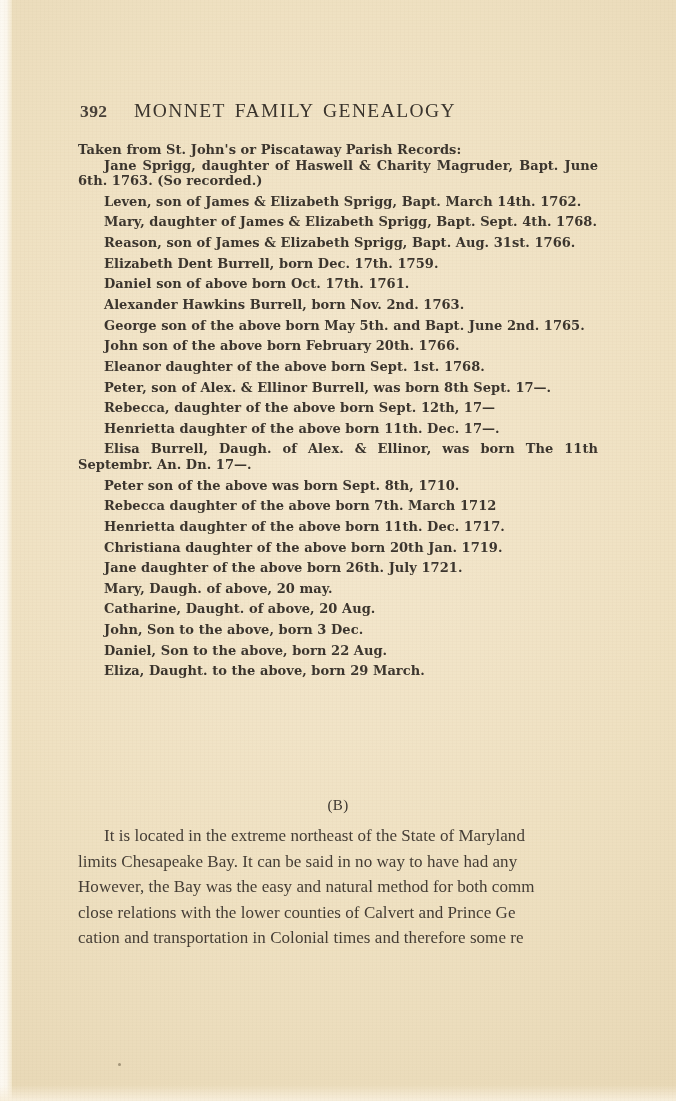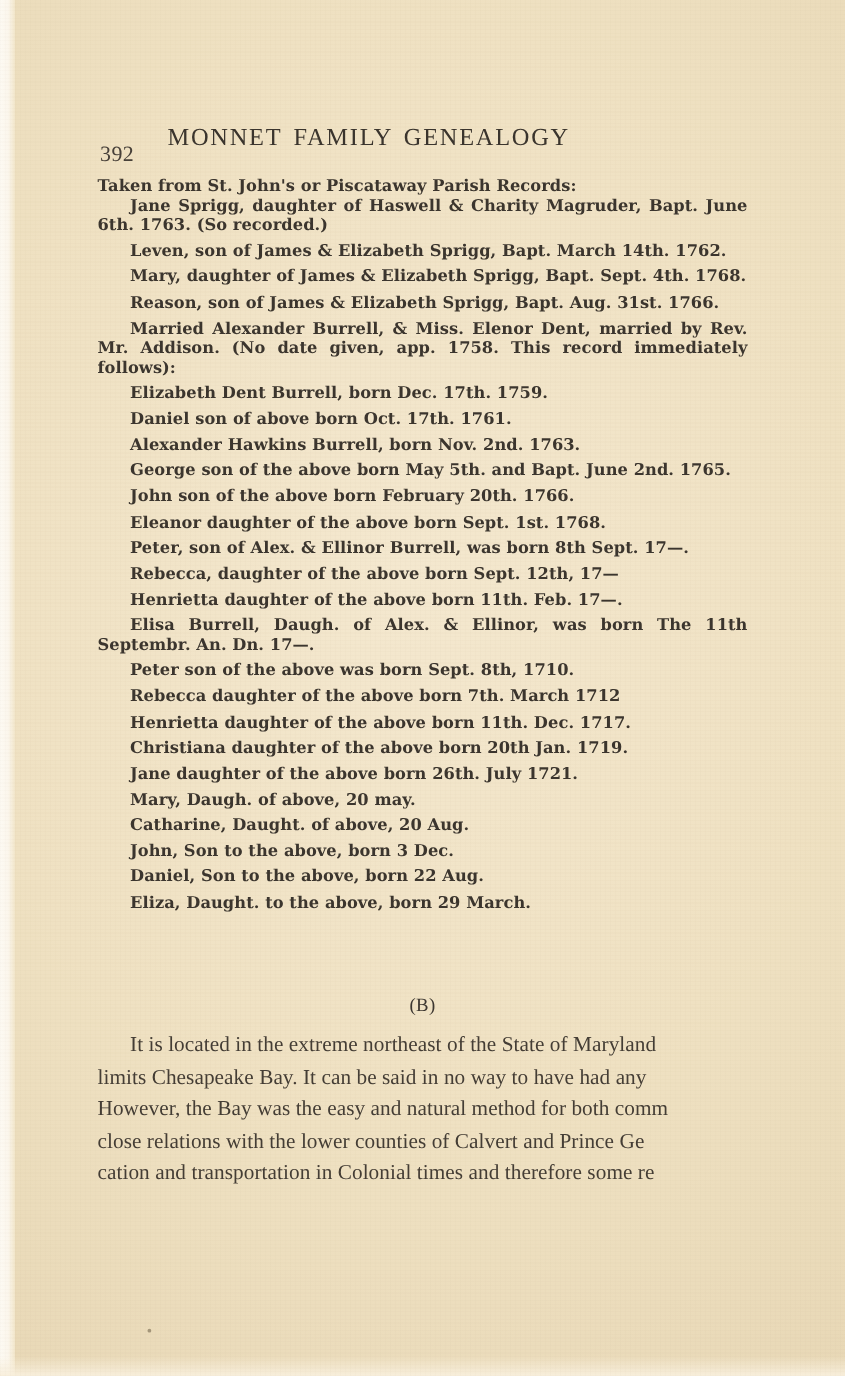--- a/index.html
+++ b/index.html
@@ -50,25 +50,26 @@
 
   
   #running-head {
     position: absolute;
     left: 0; top: 100px;
     width: 676px;
     height: 24px;
   }
   #folio {
     position: absolute;
-    left: 80px; top: 13px;
+    left: 80px; top: 1px;
     font-family: "Liberation Serif", "DejaVu Serif", serif;
     font-size: 17.5px;
     letter-spacing: .4px;
     color: #474039;
+    font-weight: bold;
   }
   #head-title {
     position: absolute;
     left: 0; top: 0;
     width: 564px;
     text-align: center;
     padding-left: 26px;
     box-sizing: border-box;
     font-family: "Liberation Serif", "DejaVu Serif", serif;
     font-size: 19.5px;
@@ -176,30 +177,29 @@
     <div id="folio">392</div>
     <div id="head-title">MONNET FAMILY GENEALOGY</div>
   </div>
 
   <div id="transcript">
     <p class="head">Taken from St. John's or Piscataway Parish Records:</p>
     <p class="rec tight">Jane Sprigg, daughter of Haswell &amp; Charity Magruder, Bapt. June 6th. 1763.   (So recorded.)</p>
     <p class="rec">Leven, son of James &amp; Elizabeth Sprigg, Bapt. March 14th. 1762.</p>
     <p class="rec">Mary, daughter of James &amp; Elizabeth Sprigg, Bapt. Sept. 4th. 1768.</p>
     <p class="rec">Reason, son of James &amp; Elizabeth Sprigg, Bapt. Aug. 31st. 1766.</p>
-    <p class="rec">Married Alexander Burrell, &amp; Miss. Elenor Dent, married by Rev. Mr. Addison.   (No date given, app. 1758.  This record immediately follows):</p>
     <p class="rec">Elizabeth Dent Burrell, born Dec. 17th. 1759.</p>
     <p class="rec">Daniel son of above born Oct. 17th. 1761.</p>
     <p class="rec">Alexander Hawkins Burrell, born Nov. 2nd. 1763.</p>
     <p class="rec">George son of the above born May 5th. and Bapt. June 2nd. 1765.</p>
     <p class="rec">John son of the above born February 20th. 1766.</p>
     <p class="rec">Eleanor daughter of the above born Sept. 1st. 1768.</p>
     <p class="rec">Peter, son of Alex. &amp; Ellinor Burrell, was born 8th Sept. 17—.</p>
     <p class="rec">Rebecca, daughter of the above born Sept. 12th, 17—</p>
-    <p class="rec">Henrietta daughter of the above born 11th. Feb. 17—.</p>
+    <p class="rec">Henrietta daughter of the above born 11th. Dec. 17—.</p>
     <p class="rec">Elisa Burrell, Daugh. of Alex. &amp; Ellinor, was born The 11th Septembr. An. Dn. 17—.</p>
 
     <p class="rec">Peter son of the above was born Sept. 8th, 1710.</p>
     <p class="rec">Rebecca daughter of the above born 7th. March 1712</p>
     <p class="rec">Henrietta daughter of the above born 11th. Dec. 1717.</p>
     <p class="rec">Christiana daughter of the above born 20th Jan. 1719.</p>
     <p class="rec">Jane daughter of the above born 26th. July 1721.</p>
     <p class="rec">Mary, Daugh. of above, 20 may.</p>
     <p class="rec">Catharine, Daught. of above, 20 Aug.</p>
     <p class="rec">John, Son to the above, born 3 Dec.</p>

